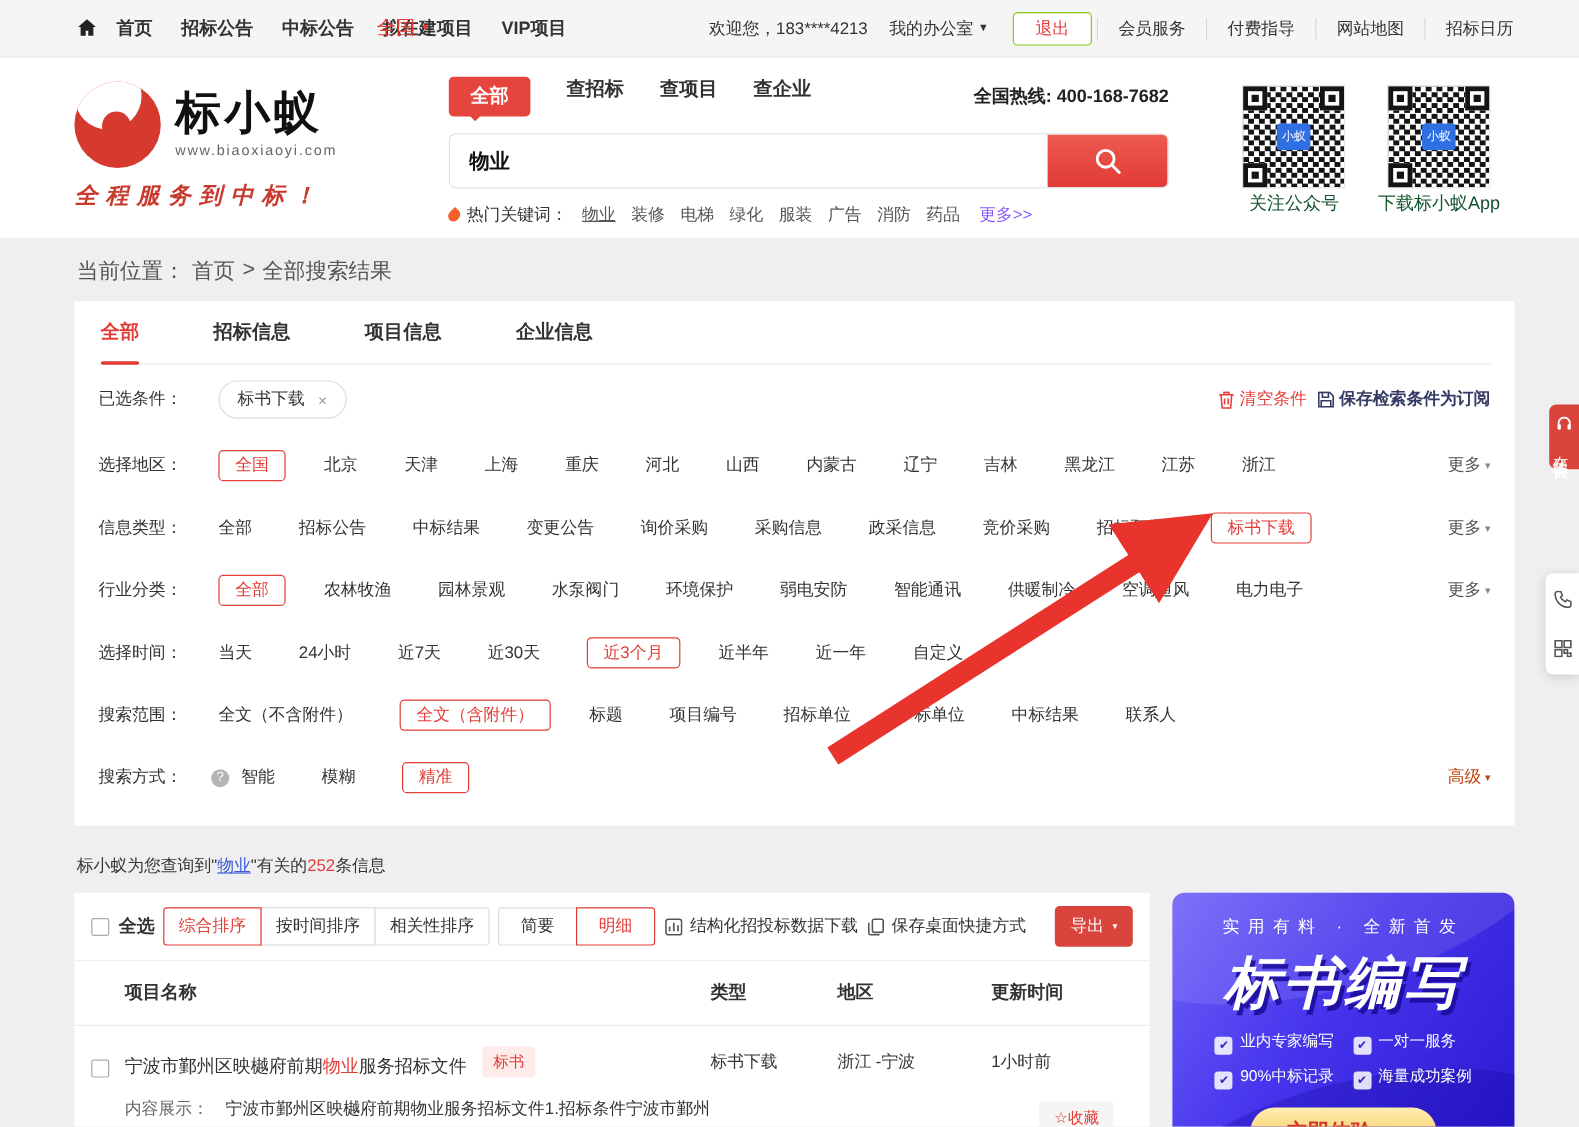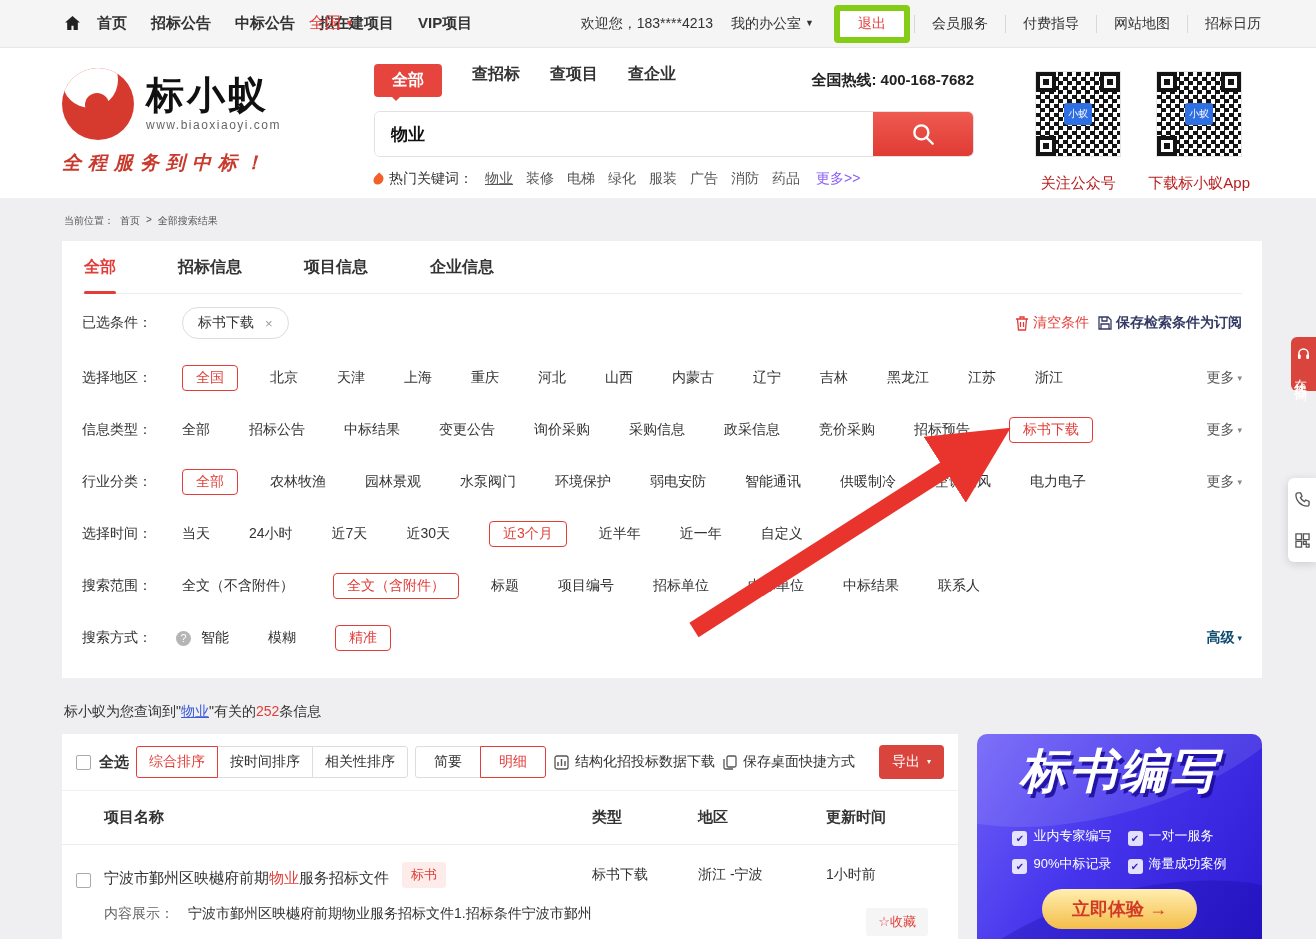--- a/index.html
+++ b/index.html
@@ -9,21 +9,21 @@
   
   .topbar{height:48px;background:#f5f5f6;border-bottom:1px solid #e7e7e7;display:flex;align-items:center;justify-content:space-between;padding:0 38px 0 64px}
   .tb-left{display:flex;align-items:center;gap:24px;font-size:15px;font-weight:700}
   .tb-left .item{cursor:pointer}
   .home-ic{width:17px;height:17px;margin-right:-8px}
   .region{color:#e23d38;display:flex;align-items:center;gap:4px}
   .caret{font-size:9px;line-height:1}
   .tb-right{display:flex;align-items:center;font-size:14px}
   .welcome{margin-right:18px}
   .office{margin-right:20px;display:flex;align-items:center;gap:4px;cursor:pointer}
-  .logout-btn{border:6px solid #84cc16;color:#e23d38;background:#fff;border-radius:4px;padding:4px 18px;font-size:14px;cursor:pointer}
+  .logout-btn{border:1px solid #84cc16;color:#e23d38;background:#fff;border-radius:4px;padding:4px 18px;font-size:14px;cursor:pointer}
   .tb-links{display:flex;align-items:center;margin-left:4px}
   .tb-links .item{padding:0 17px;border-left:1px solid #d9d9d9;cursor:pointer;white-space:nowrap}
 
   
   .header{height:150px;background:#fff;position:relative;padding:0 0 0 62px;display:flex}
   .brand{width:312px;padding-top:20px}
   .brand-row{display:flex;align-items:center;gap:12px}
   .logo-mark{width:72px;height:72px;background:#d63a2f;border-radius:50%;position:relative;overflow:hidden;flex-shrink:0}
   .logo-mark::before{content:"";position:absolute;width:56px;height:56px;background:#fff;border-radius:50%;top:-16px;left:0}
   .logo-mark::after{content:"";position:absolute;width:24px;height:24px;background:#d63a2f;border-radius:50%;top:25px;left:23px}
@@ -48,39 +48,39 @@
   .kw-list .item:first-child{text-decoration:underline}
   .kw-more{color:#8b5cf6;margin-left:16px;cursor:pointer}
 
   .qr-area{position:absolute;right:66px;top:24px;display:flex;gap:28px}
   .qr-box{text-align:center}
   .qr{width:84px;height:84px;margin:0 auto;position:relative;background:repeating-conic-gradient(#141414 0% 25%,#fff 0% 50%) 0 0/9px 9px;outline:1px solid #e5e5e5}
   .qf{position:absolute;width:20px;height:20px;border:4px solid #141414;background:#fff}
   .qf::before{content:"";position:absolute;inset:3px;background:#141414}
   .qf.tl{top:0;left:0}.qf.tr{top:0;right:0}.qf.bl{bottom:0;left:0}
   .qr-chip{position:absolute;top:50%;left:50%;transform:translate(-50%,-50%);background:#2f6fe4;color:#fff;font-size:10px;padding:4px 4px;border-radius:3px;white-space:nowrap}
-  .qr-cap{font-size:15px;margin-top:18px;color:#b91c1c}
-
-  
-  .breadcrumb{margin:16px 0 13px 64px;font-size:10px;color:#555;display:flex;gap:6px}
+  .qr-cap{font-size:15px;margin-top:4px;color:#14532d}
+
+  
+  .breadcrumb{margin:16px 0 13px 64px;font-size:18px;color:#555;display:flex;gap:6px}
 
   
   .filter-panel{width:1200px;margin-left:62px;background:#fff;padding:0 20px 14px}
   .f-tabs{display:flex;gap:58px;border-bottom:1px solid #ececec;padding-top:16px;font-size:16px;font-weight:700}
   .f-tabs .item{padding:0 2px 15px;cursor:pointer;position:relative}
   .f-tabs .item.sel{color:#e23d38}
   .f-tabs .item.sel::after{content:"";position:absolute;left:2px;right:2px;bottom:-1px;height:3px;background:#e23d38;border-radius:2px}
   .f-row{display:flex;align-items:center;padding:13px 0;font-size:14px}
   .f-label{width:100px;flex-shrink:0;color:#333}
   .f-opts{display:flex;align-items:center}
   .f-opts .item{margin-right:39px;cursor:pointer;padding:4px 0;white-space:nowrap}
   .f-opts .item.sel{border:1px solid #e23d38;color:#e23d38;border-radius:4px;padding:3px 13px;margin-right:32px}
   .f-more{margin-left:auto;color:#555;display:flex;align-items:center;gap:3px;cursor:pointer}
   .f-more .caret{color:#888}
-  .f-adv{margin-left:auto;color:#0c4a6e;font-weight:700;display:flex;align-items:center;gap:3px;cursor:pointer}
+  .f-adv{margin-left:auto;color:#c2410c;font-weight:400;display:flex;align-items:center;gap:3px;cursor:pointer}
   .sel-tag{border:1px solid #ddd;border-radius:16px;padding:6px 15px;display:inline-flex;align-items:center;gap:11px;cursor:default}
   .sel-tag .x{color:#999;font-size:13px;cursor:pointer}
   .sel-actions{margin-left:auto;display:flex;align-items:center;gap:9px}
   .clear-btn{color:#e23d38;display:flex;align-items:center;gap:4px;cursor:pointer}
   .save-btn{color:#333a63;display:flex;align-items:center;gap:4px;cursor:pointer;font-weight:700}
   .help{width:15px;height:15px;border-radius:50%;background:#b5b5b5;color:#fff;font-size:11px;display:inline-flex;align-items:center;justify-content:center;margin:0 10px 0 -6px;cursor:pointer}
 
   
   .summary{margin:25px 0 13px 64px;font-size:14px;color:#333}
   .kw-link{color:#3b5bd7;text-decoration:underline;cursor:pointer}
@@ -111,21 +111,21 @@
   .fav{position:absolute;right:30px;top:14px;background:#f5f5f5;color:#e23d38;font-size:13px;padding:5px 12px;border-radius:3px;cursor:pointer}
 
   
   .side{width:285px}
   .promo{height:216px;border-radius:10px;position:relative;overflow:hidden;color:#fff;text-align:center;background:linear-gradient(125deg,#6f61f8 0%,#4534ec 45%,#2b19d1 100%);cursor:pointer}
   .promo::before{content:"";position:absolute;width:420px;height:190px;left:-80px;top:-110px;background:rgba(255,255,255,.10);border-radius:50%;transform:rotate(-16deg)}
   .promo::after{content:"";position:absolute;width:420px;height:200px;left:-50px;bottom:-140px;background:rgba(10,0,140,.25);border-radius:50%;transform:rotate(-14deg)}
   .promo>*{position:relative;z-index:1}
   .promo-tag{margin-top:20px;font-size:14px;letter-spacing:7px}
   .promo-title{font-size:47px;font-weight:900;font-style:italic;letter-spacing:3px;margin-top:6px;text-shadow:3px 4px 0 rgba(25,10,150,.85)}
-  .feats{display:grid;grid-template-columns:auto auto;gap:9px 16px;justify-content:center;margin-top:24px;font-size:13px;text-align:left}
+  .feats{display:grid;grid-template-columns:auto auto;gap:9px 16px;justify-content:center;margin-top:8px;font-size:13px;text-align:left}
   .feats .item{white-space:nowrap}
   .feats .item::before{content:"✔";display:inline-block;width:15px;height:15px;line-height:15px;font-size:10px;text-align:center;background:rgba(255,255,255,.85);color:#3526c9;border-radius:3px;margin-right:6px;vertical-align:-2px}
   .cta{display:inline-block;margin-top:15px;background:linear-gradient(180deg,#ffeeb0,#f4bd49);color:#d23a28;font-weight:700;font-size:18px;padding:8px 30px;border-radius:22px;cursor:pointer}
 
   
   .float-consult{position:absolute;right:0;top:337px;width:25px;background:#d9453c;color:#fff;border-radius:6px 0 0 6px;padding:9px 0 10px;text-align:center;z-index:60;cursor:pointer}
   .v-chars{writing-mode:vertical-rl;text-orientation:upright;font-size:13px;letter-spacing:3px;margin-top:5px}
   .float-card{position:absolute;right:0;top:478px;width:28px;background:#fff;border-radius:6px 0 0 6px;box-shadow:0 2px 10px rgba(0,0,0,.15);padding:14px 0;display:flex;flex-direction:column;align-items:center;gap:26px;z-index:60}
   .float-card svg{cursor:pointer}
   .arrow-overlay{position:absolute;left:662px;top:408px;width:360px;height:240px;pointer-events:none;z-index:50}
@@ -440,20 +440,21 @@
             <span class="d-label">内容展示：</span>
             <span>宁波市鄞州区映樾府前期物业服务招标文件1.招标条件宁波市鄞州</span>
           </div>
 
         <span class="fav">☆收藏</span>
       </div>
     </div>
 
     <div class="side">
       <div class="promo">
+        <div class="promo-tag">实用有料 · 全新首发</div>
         <div class="promo-title">标书编写</div>
         <div class="feats">
             <span class="item">业内专家编写</span>
             <span class="item">一对一服务</span>
             <span class="item">90%中标记录</span>
             <span class="item">海量成功案例</span>
           </div>
         <span class="cta">立即体验 →</span>
       </div>
 

